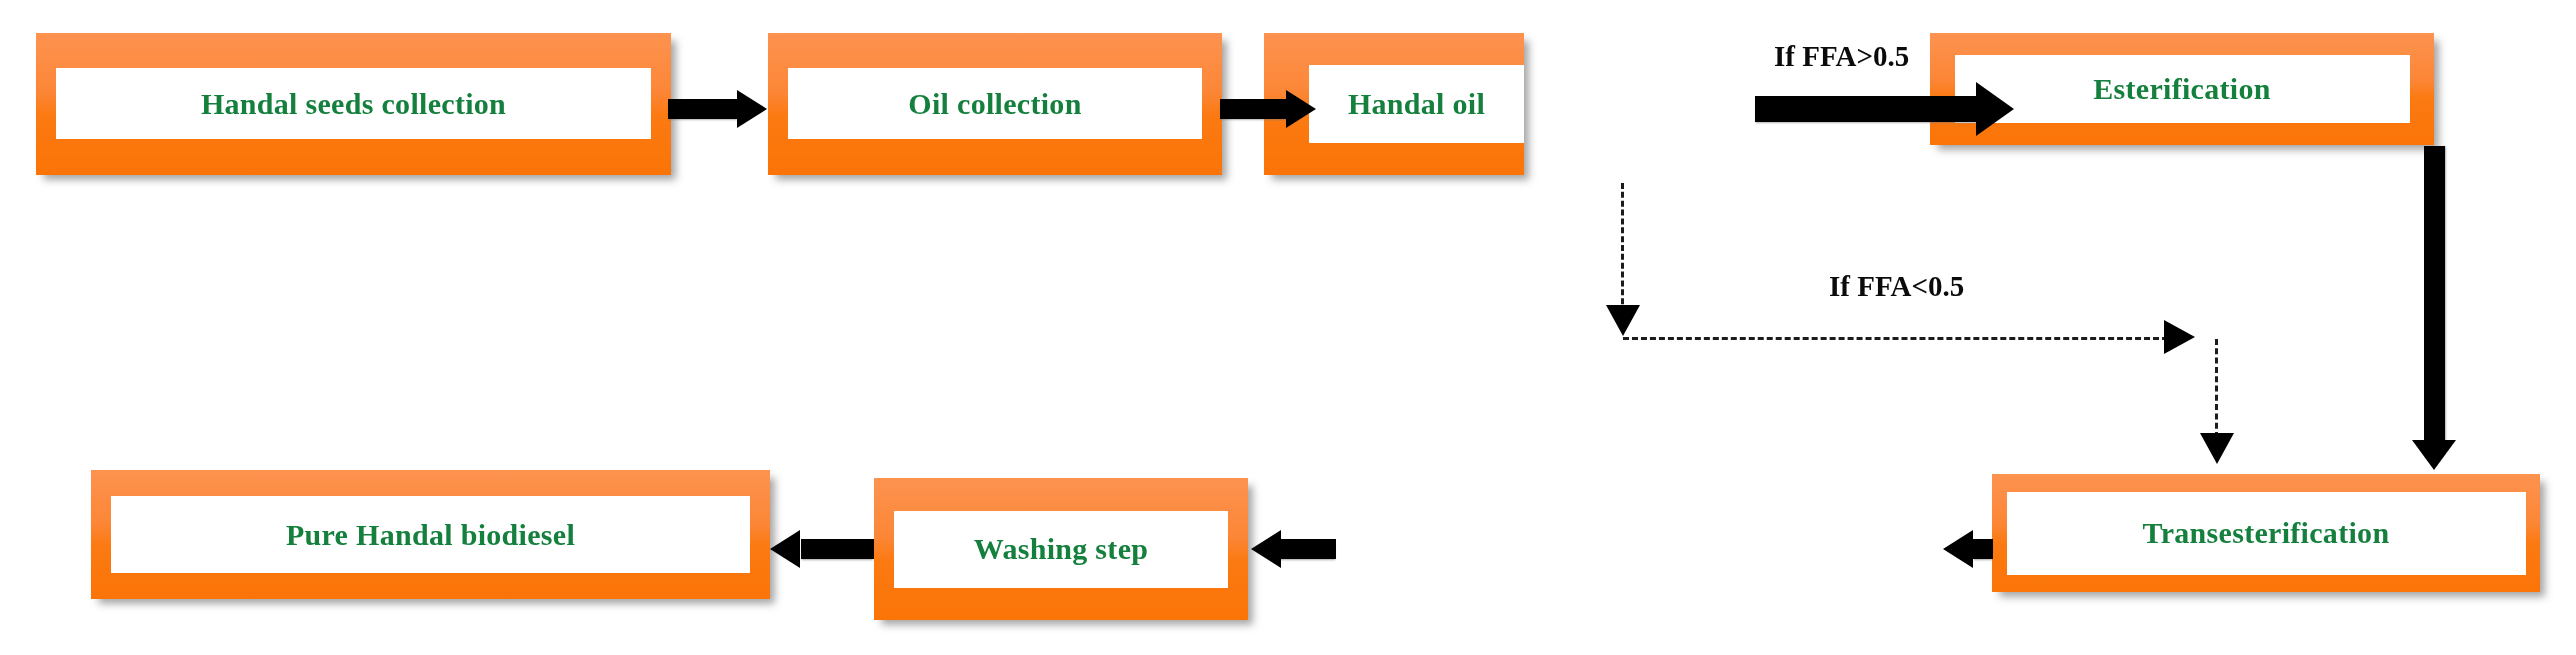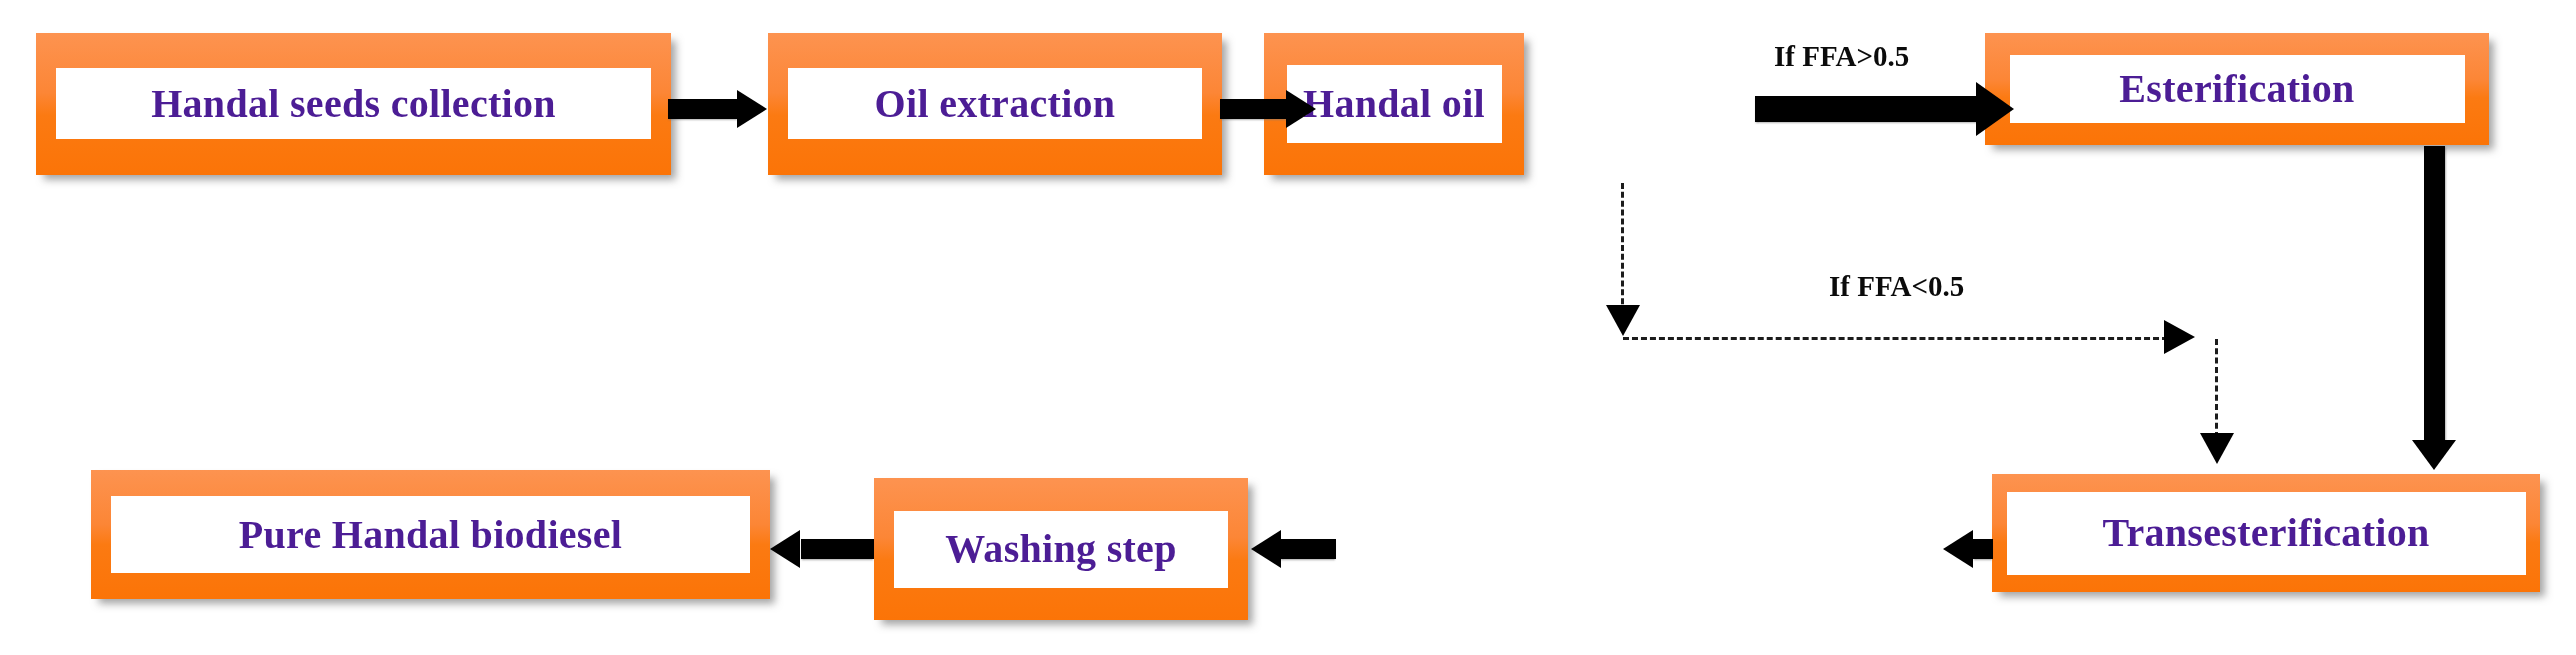--- a/index.html
+++ b/index.html
@@ -17,23 +17,23 @@
   .plate{
     background:#ffffff;
     width:calc(100% - 40px);
     height:71px;
     display:flex;align-items:center;justify-content:center;
   }
   .plate.tight{width:calc(100% - 45px);height:78px;}
   .ptext{
     font-family:"Liberation Serif",serif;
     font-weight:bold;
-    font-size:40px;
+    font-size:30px;
     line-height:1;
-    color:#4c1d95;
+    color:#15803d;
     white-space:nowrap;
     letter-spacing:0.3px;
   }
 
   
   .arrow-h{position:absolute;height:0;}
   .arrow-h .shaft{
     position:absolute;top:0;height:19.5px;background:#000;
     box-shadow:0 1.9px 1.9px -0.6px rgba(120,120,120,0.7);
   }
@@ -76,31 +76,31 @@
 <div id="canvas">
 
   <div class="pbox" style="left:36px;top:32.5px;width:635px;height:142px;">
     <div class="plate">
       <span class="ptext">Handal seeds collection</span>
     </div>
   </div>
 
   <div class="pbox" style="left:768px;top:32.5px;width:454px;height:142px;">
     <div class="plate">
-      <span class="ptext">Oil extraction</span>
+      <span class="ptext">Oil collection</span>
     </div>
   </div>
 
-  <div class="pbox" style="left:1264px;top:32.5px;width:260px;height:142px;">
+  <div class="pbox" style="left:1264px;top:32.5px;width:260px;height:142px;justify-content:flex-end;">
     <div class="plate tight">
       <span class="ptext">Handal oil</span>
     </div>
   </div>
 
-  <div class="pbox" style="left:1985px;top:32.5px;width:504px;height:112px;">
+  <div class="pbox" style="left:1930px;top:32.5px;width:504px;height:112px;">
     <div class="plate" style="height:68px;width:calc(100% - 49px);">
       <span class="ptext">Esterification</span>
     </div>
   </div>
 
   <div class="pbox" style="left:91px;top:470px;width:679px;height:129px;">
     <div class="plate" style="height:77px;">
       <span class="ptext">Pure Handal biodiesel</span>
     </div>
   </div>

